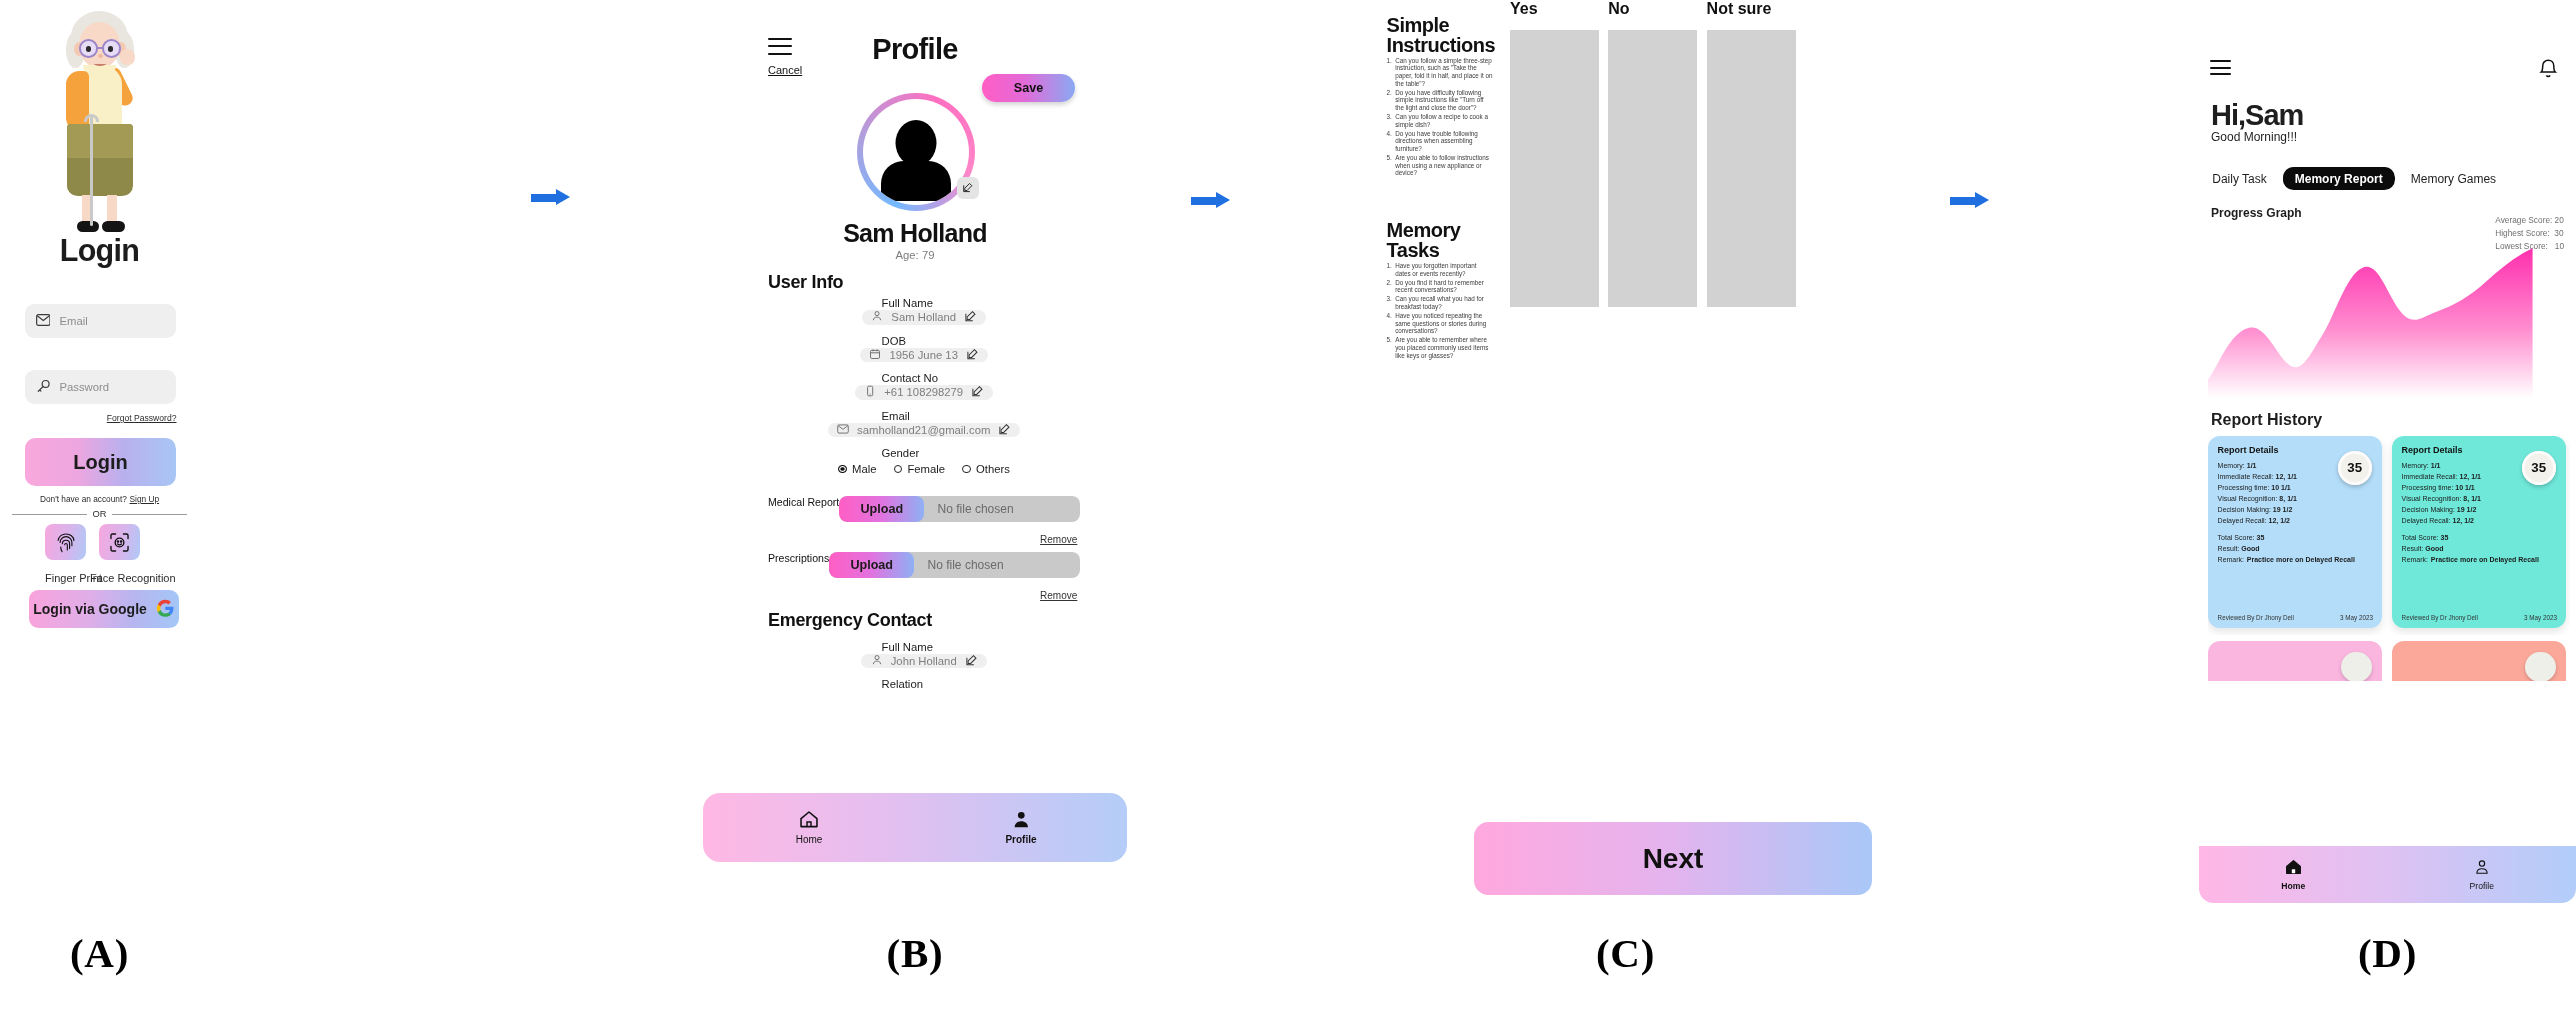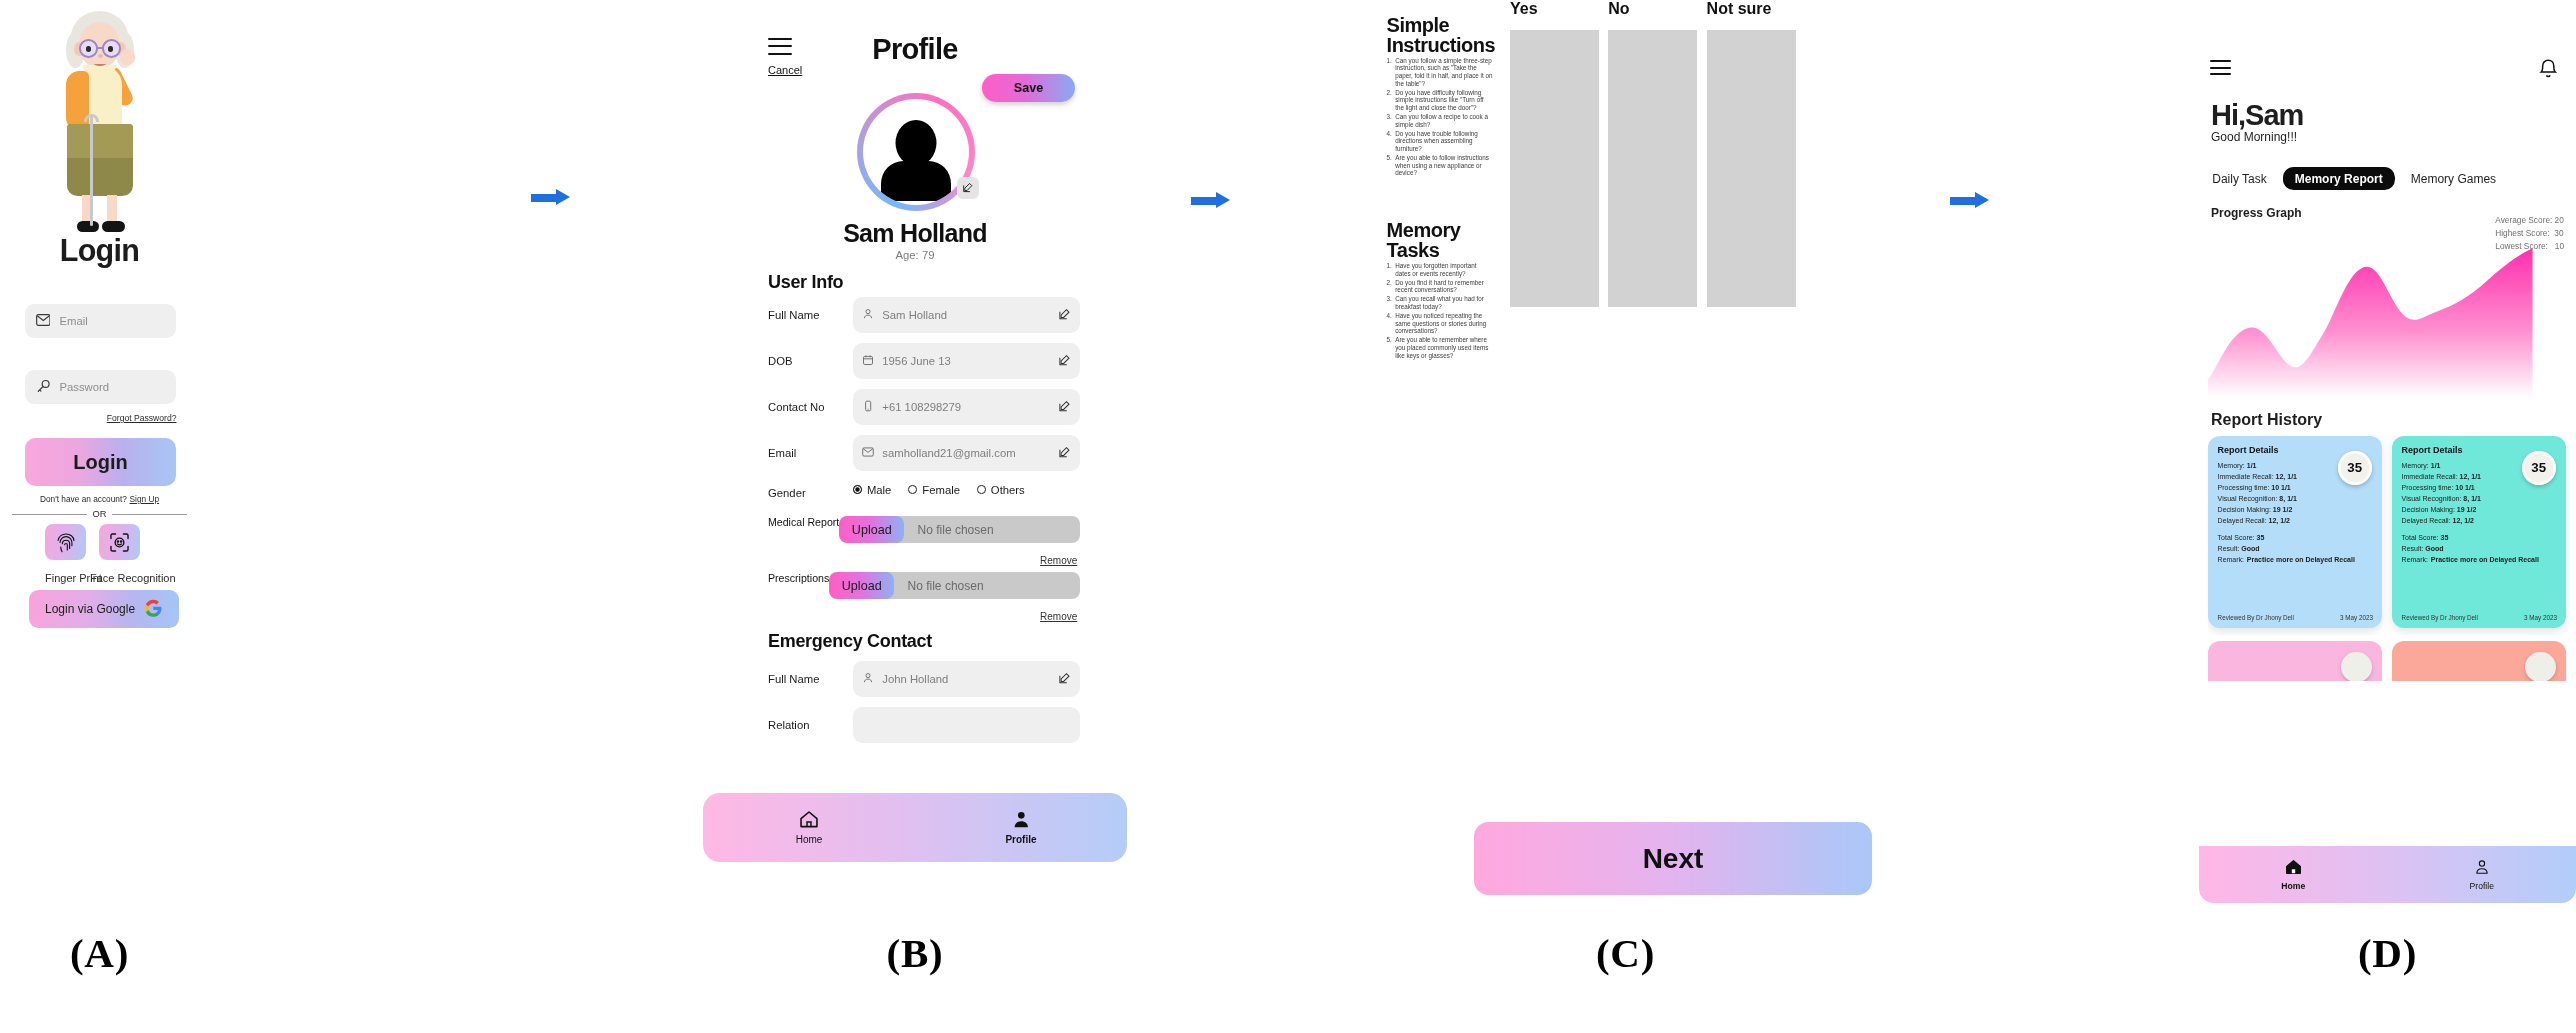--- a/index.html
+++ b/index.html
@@ -98,21 +98,21 @@
     display: flex; align-items: center; justify-content: center;
   }
   .a-bio-cap { font-size: 11px; color: #2b2b2b; margin-top: 12px; white-space: nowrap; }
   .a-bio-item.wide .a-bio-cap { margin-left: -9.3px; }
 
   .a-google {
     position: absolute; left: 29px; top: 590px; width: 150px; height: 38px; border-radius: 9.3px;
     background: linear-gradient(95deg, #f9a3dc 0%, #e0aee8 40%, #b6b6f0 70%, #a3c7f7 100%);
     display: flex; align-items: center; justify-content: center; gap: 9.3px; cursor: pointer;
   }
-  .a-google .lbl { font-size: 12px; font-weight: 400; color: #1c1c1c; }
+  .a-google .lbl { font-size: 14px; font-weight: 700; color: #1c1c1c; }
 
   
   #panelB { left: 703px; top: 0px; width: 424px; height: 922px; }
   .b-phone { position: absolute; left: 0; top: 0; width: 424px; height: 862px; background: #fff; }
   .b-burger { position: absolute; left: 65px; top: 38px; width: 24px; height: 17px; cursor: pointer; }
   .b-burger i { display: block; height: 2px; background: #111; margin-bottom: 5.3px; border-radius: 1.3px; }
   .b-cancel { position: absolute; left: 65px; top: 64px; font-size: 11px; color: #111; text-decoration: underline; cursor: pointer; }
   .b-title { position: absolute; left: 0; top: 33px; width: 424px; text-align: center; font-size: 29px; font-weight: 800; letter-spacing: -0.7px; }
   .b-save {
     position: absolute; left: 279px; top: 74px; width: 93px; height: 28px; border-radius: 14px; border: none;
@@ -133,42 +133,42 @@
     position: absolute; right: -4px; bottom: 12px; width: 22.5px; height: 22.5px; background: #e4e4e4;
     border-radius: 6px; display: flex; align-items: center; justify-content: center; cursor: pointer;
   }
   .b-name { position: absolute; left: 0; top: 219px; width: 424px; text-align: center; font-size: 25px; font-weight: 800; letter-spacing: -0.7px; }
   .b-age { position: absolute; left: 0; top: 249px; width: 424px; text-align: center; font-size: 11.3px; color: #7d7d7d; }
 
   .b-section { position: absolute; left: 65px; font-size: 18px; font-weight: 800; letter-spacing: -0.3px; }
   #b-sec-user { top: 272px; }
 
   .b-rows { position: absolute; left: 65px; top: 297px; width: 312px; }
-  .b-row { display: flex; align-items: center; margin-bottom: 10px; }
+  .b-row { display: flex; align-items: center; margin-bottom: 10px; flex-direction: column; }
   .b-row .lbl { width: 85px; font-size: 11.3px; color: #1b1b1b; line-height: 1.15; }
   .b-input {
     flex: 1; height: 36px; background: #efefef; border-radius: 9.3px;
     display: flex; align-items: center; gap: 8px; padding: 0 9.3px;
   }
   .b-input .val { flex: 1; font-size: 11.3px; color: #7e7e7e; }
   .b-edit { cursor: pointer; }
 
   .b-gender { display: flex; align-items: center; gap: 17px; margin: 2.7px 0 10.6px 0; }
   .b-gender .opt { display: flex; align-items: center; gap: 5.3px; font-size: 11.3px; color: #1b1b1b; cursor: pointer; }
   .b-radio { width: 8.6px; height: 8.6px; border: 1.3px solid #222; border-radius: 50%; }
   .b-radio.on { background: #111; box-shadow: inset 0 0 0 1.3px #fff; border-color: #111; }
 
   .b-file-row { display: flex; align-items: flex-start; margin-bottom: 12px; }
   .b-file {
     flex: 1; height: 26.5px; border-radius: 8px; overflow: hidden; display: flex; align-items: center; background: #c9c9c9;
   }
   .b-file .up {
-    width: 65px; height: 100%; display: flex; align-items: center; justify-content: center;
+    width: 85px; height: 100%; display: flex; align-items: center; justify-content: center;
     background: linear-gradient(90deg, #ff5ec4 0%, #e173df 50%, #8fb0f4 100%);
-    font-size: 12.6px; font-weight: 400; color: #1b1b1b; cursor: pointer; border-radius: 8px;
+    font-size: 12.6px; font-weight: 700; color: #1b1b1b; cursor: pointer; border-radius: 8px;
   }
   .b-file .fname { padding-left: 13.3px; font-size: 12px; color: #6b6b6b; }
   .b-remove { font-size: 10px; color: #333; text-decoration: underline; cursor: pointer; display: block; text-align: right; margin: 1.3px 2.7px 6.6px 0; }
 
   .b-tabbar {
     position: absolute; left: 0; bottom: 0; width: 424px; height: 69px; border-radius: 17px;
     background: linear-gradient(90deg, #ffb8e4 0%, #e2bff0 45%, #b4cdf8 100%);
     display: flex; align-items: center;
   }
   .b-tab { flex: 1; display: flex; flex-direction: column; align-items: center; gap: 4px; cursor: pointer; }

